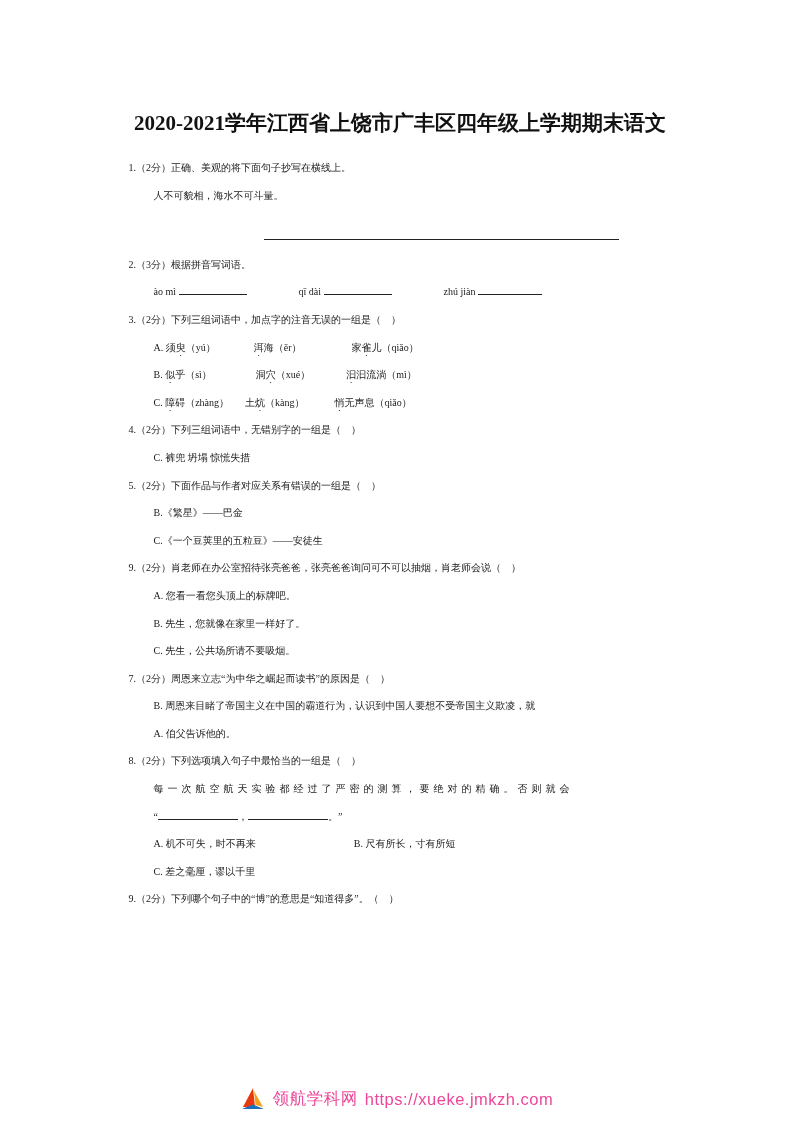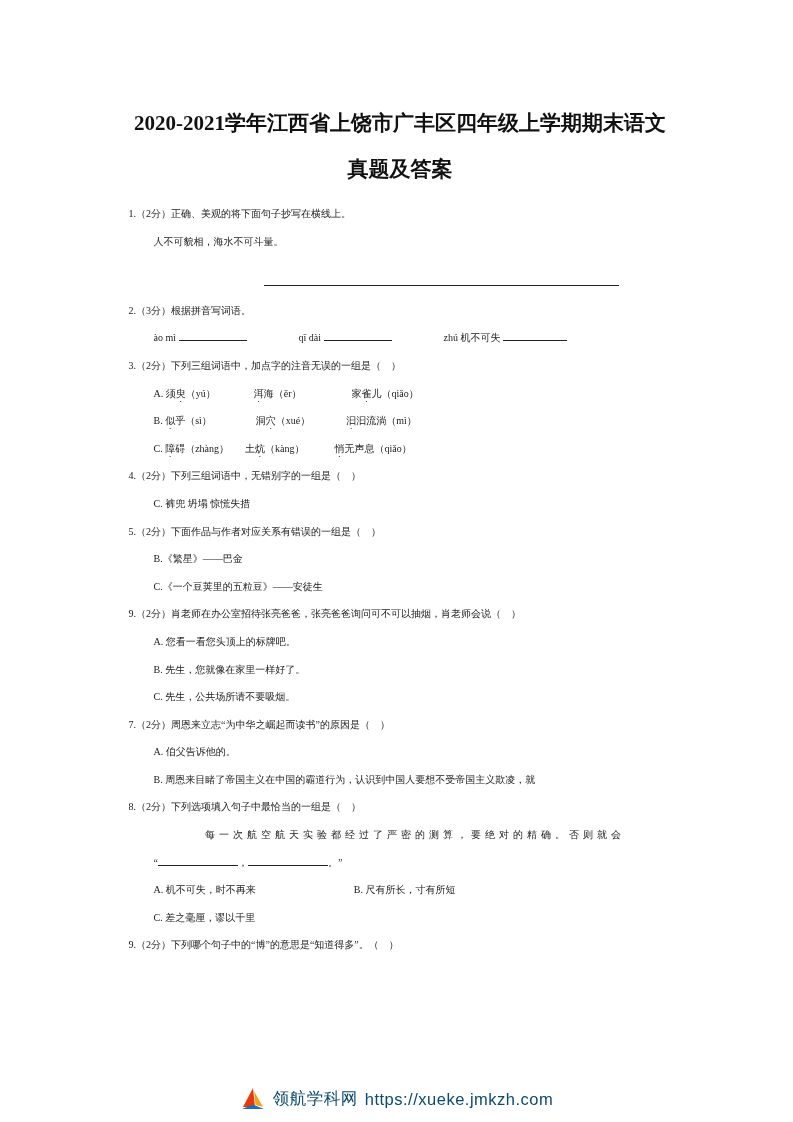--- a/index.html
+++ b/index.html
@@ -26,21 +26,21 @@
   .content {
     padding: 8px 110px 0 115px;
     font-size: 10px;
   }
   .line {
     line-height: 27.6px;
     min-height: 27.6px;
     white-space: nowrap;
   }
   .ind { margin-left: 25px; }
-  .sp { letter-spacing: 4px; text-align: center; }
+  .sp { letter-spacing: 4px; }
   .dot {
     -webkit-text-emphasis: filled dot #1a1a1a;
     -webkit-text-emphasis-position: under right;
     text-emphasis: filled dot #1a1a1a;
     text-emphasis-position: under right;
   }
   .blank {
     display: inline-block;
     height: 0.95em;
     border-bottom: 1px solid #222;
@@ -49,44 +49,43 @@
   .footer {
     position: absolute;
     left: 0; right: 0;
     bottom: 26px;
     display: flex;
     align-items: center;
     justify-content: center;
     gap: 7px;
     font-family: "Liberation Sans", sans-serif;
     font-size: 16.5px;
-    color: #0c4a6e;
+    color: #ec4899;
     letter-spacing: 0.5px;
   }
   .logo { display: inline-flex; align-items: center; }
 </style>
 </head>
 <body>
 
 <div class="page">
 
   <div class="titles">
     <div>2020-2021学年江西省上饶市广丰区四年级上学期期末语文</div>
-    <div>真题及答案</div>
   </div>
 
   <div class="content">
       <div class="question">
         <div class="line"><span>1.（2分）正确、美观的将下面句子抄写在横线上。</span></div>
         <div class="line ind"><span>人不可貌相，海水不可斗量。</span></div>
         <div class="line ind" style="margin-top: 14px;"><span class="gap" style="width: 110px;"></span><span class="blank" style="width: 355px;"></span></div>
       </div>
       <div class="question">
         <div class="line"><span>2.（3分）根据拼音写词语。</span></div>
-        <div class="line ind"><span>ào mì </span><span class="blank" style="width: 68px;"></span><span class="gap" style="width: 52px;"></span><span>qī dài </span><span class="blank" style="width: 68px;"></span><span class="gap" style="width: 52px;"></span><span>zhú 机不可失 </span><span class="blank" style="width: 64px;"></span></div>
+        <div class="line ind"><span>ào mì </span><span class="blank" style="width: 68px;"></span><span class="gap" style="width: 52px;"></span><span>qī dài </span><span class="blank" style="width: 68px;"></span><span class="gap" style="width: 52px;"></span><span>zhú jiàn </span><span class="blank" style="width: 64px;"></span></div>
       </div>
       <div class="question">
         <div class="line"><span>3.（2分）下列三组词语中，加点字的注音无误的一组是（　）</span></div>
         <div class="line ind"><span>A. 须</span><span class="dot">臾</span><span>（yú）</span><span class="gap" style="width: 38px;"></span><span class="dot">洱</span><span>海（ěr）</span><span class="gap" style="width: 50px;"></span><span>家</span><span class="dot">雀</span><span>儿（qiǎo）</span></div>
         <div class="line ind"><span>B. </span><span class="dot">似</span><span>乎（sì）</span><span class="gap" style="width: 44px;"></span><span>洞</span><span class="dot">穴</span><span>（xué）</span><span class="gap" style="width: 36px;"></span><span class="dot">汩</span><span>汩流淌（mì）</span></div>
         <div class="line ind"><span>C. </span><span class="dot">障</span><span>碍（zhàng）</span><span class="gap" style="width: 16px;"></span><span>土</span><span class="dot">炕</span><span>（kàng）</span><span class="gap" style="width: 30px;"></span><span class="dot">悄</span><span>无声息（qiǎo）</span></div>
       </div>
       <div class="question">
         <div class="line"><span>4.（2分）下列三组词语中，无错别字的一组是（　）</span></div>
         <div class="line ind"><span>C. 裤兜 坍塌 惊慌失措</span></div>
@@ -97,22 +96,22 @@
         <div class="line ind"><span>C.《一个豆荚里的五粒豆》——安徒生</span></div>
       </div>
       <div class="question">
         <div class="line"><span>9.（2分）肖老师在办公室招待张亮爸爸，张亮爸爸询问可不可以抽烟，肖老师会说（　）</span></div>
         <div class="line ind"><span>A. 您看一看您头顶上的标牌吧。</span></div>
         <div class="line ind"><span>B. 先生，您就像在家里一样好了。</span></div>
         <div class="line ind"><span>C. 先生，公共场所请不要吸烟。</span></div>
       </div>
       <div class="question">
         <div class="line"><span>7.（2分）周恩来立志“为中华之崛起而读书”的原因是（　）</span></div>
+        <div class="line ind"><span>B. 周恩来目睹了帝国主义在中国的霸道行为，认识到中国人要想不受帝国主义欺凌，就</span></div>
         <div class="line ind"><span>A. 伯父告诉他的。</span></div>
-        <div class="line ind"><span>B. 周恩来目睹了帝国主义在中国的霸道行为，认识到中国人要想不受帝国主义欺凌，就</span></div>
       </div>
       <div class="question">
         <div class="line"><span>8.（2分）下列选项填入句子中最恰当的一组是（　）</span></div>
         <div class="line ind sp"><span>每一次航空航天实验都经过了严密的测算，要绝对的精确。否则就会</span></div>
         <div class="line ind"><span>“</span><span class="blank" style="width: 80px;"></span><span>，</span><span class="blank" style="width: 80px;"></span><span>。”</span></div>
         <div class="line ind"><span>A. 机不可失，时不再来</span><span class="gap" style="width: 98px;"></span><span>B. 尺有所长，寸有所短</span></div>
         <div class="line ind"><span>C. 差之毫厘，谬以千里</span></div>
       </div>
       <div class="question">
         <div class="line"><span>9.（2分）下列哪个句子中的“博”的意思是“知道得多”。（　）</span></div>

